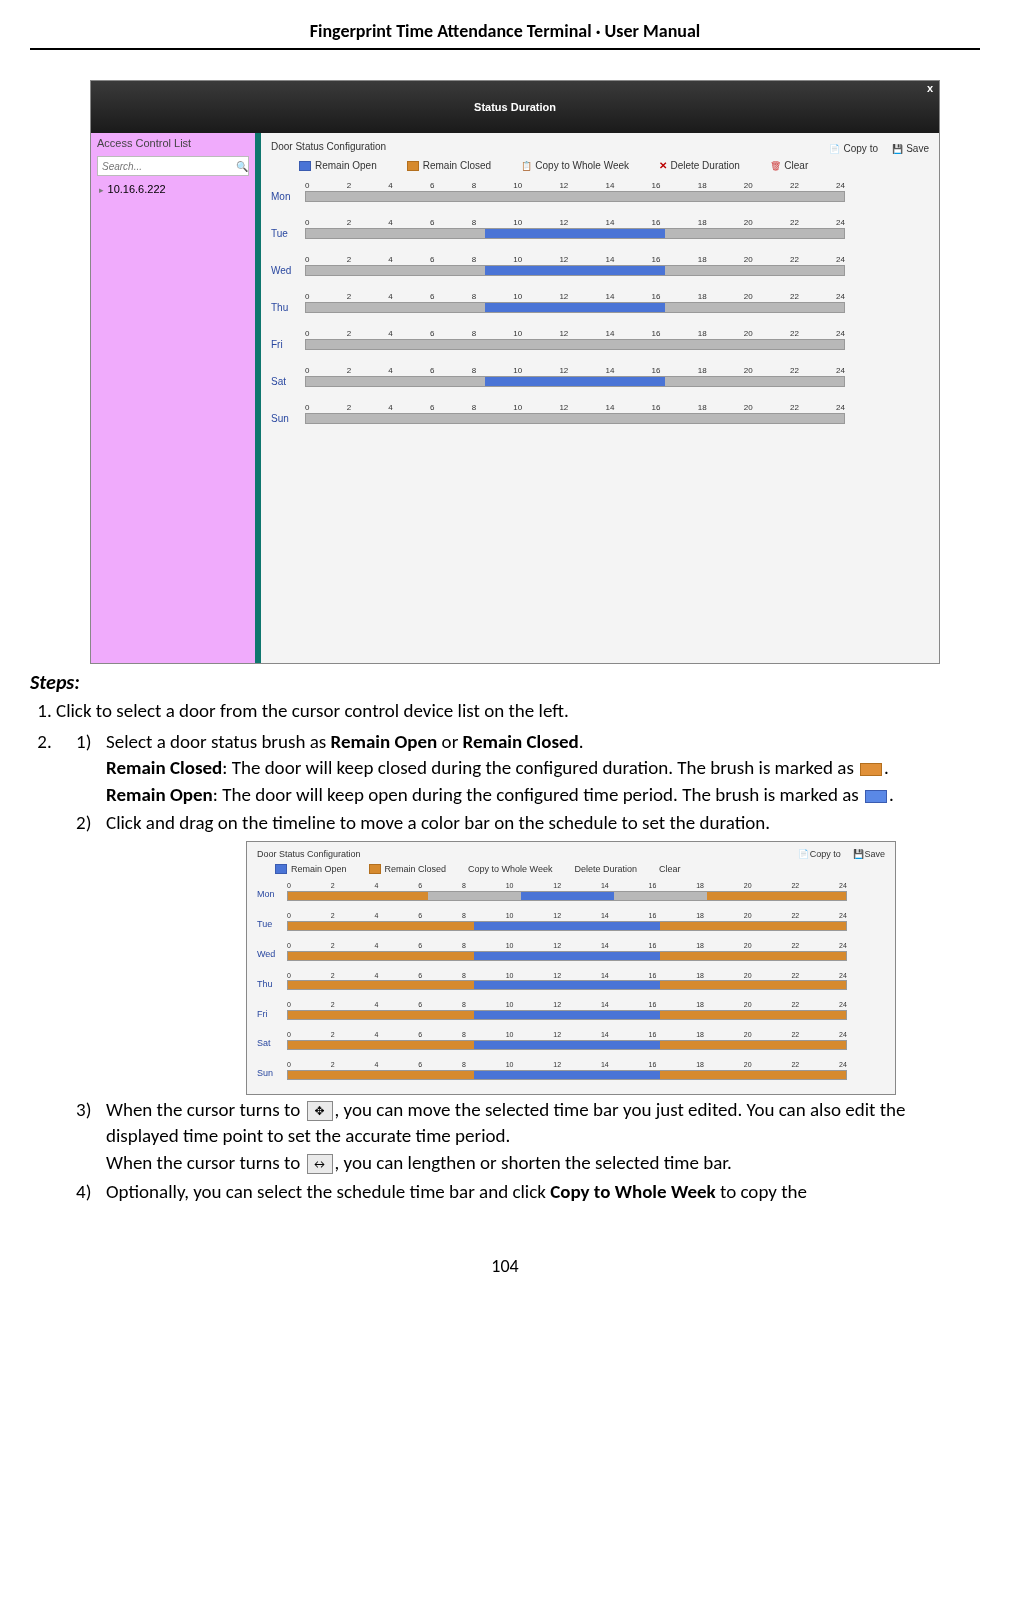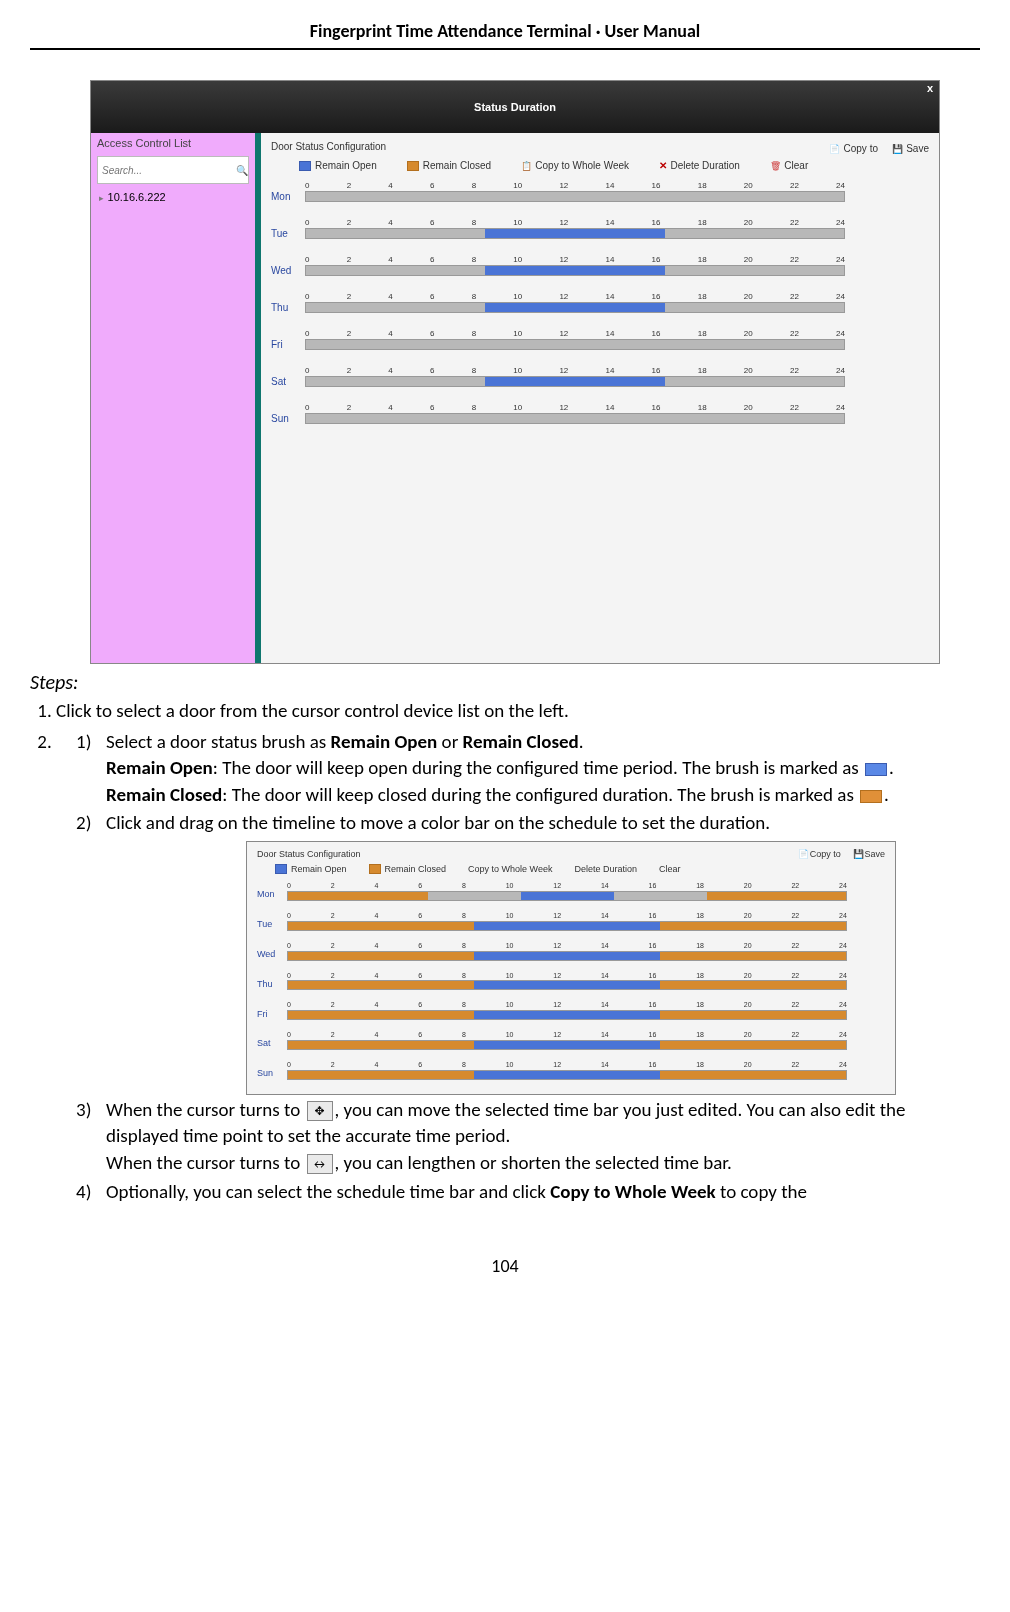--- a/index.html
+++ b/index.html
@@ -43,21 +43,21 @@
     border-right: 6px solid #0f766e;
     background: #f0abfc;
     font-size: 11px;
   }
   .ss-sidebar-title { padding: 4px 6px; font-weight: normal; color:#444; }
   .ss-search {
     margin: 3px 6px;
     display:flex;
     border:1px solid #bbb;
     background:#fff;
-    height:28px;
+    height:20px;
     align-items:center;
     padding:0 4px;
   }
   .ss-search input {
     border:none; outline:none; font-size:10px; flex:1; background:transparent; font-style:italic; color:#999;
   }
   .ss-tree { padding: 4px 8px; font-size:11px; }
   .ss-tree-item::before { content:"▸"; margin-right:4px; font-size:9px; color:#7a7a7a; }
   .ss-main { flex:1; padding: 6px 10px; position:relative; }
   .ss-toolbar {
@@ -106,21 +106,21 @@
   
   .screenshot2 {
     border:1px solid #888;
     margin: 4px 0 2px 140px;
     width: 650px;
     background:#f4f4f4;
     font-family: Tahoma, Arial, sans-serif;
   }
 
   .steps-heading {
-    font-weight: normal;
+    font-weight: bold;
     font-style: italic;
     font-size: 20px;
     margin: 2px 0 4px 0;
   }
   ol.steps { list-style: decimal; margin-left: 26px; font-size: 19px; line-height: 1.4; }
   ol.steps > li { margin-bottom: 4px; }
   ol.sub { list-style: none; margin-left: 20px; counter-reset: sub; }
   ol.sub > li { margin-bottom: 2px; counter-increment: sub; position:relative; padding-left: 30px; }
   ol.sub > li::before { content: counter(sub) ")"; position:absolute; left:0; }
   .indent { margin-left: 30px; text-align: justify; }
@@ -363,24 +363,24 @@
 </div>
 
 <div class="steps-heading">Steps:</div>
 <ol class="steps">
   <li>Click to select a door from the cursor control device list on the left.</li>
   <li>
     <ol class="sub">
       <li>
         <span>Select a door status brush as </span><span class="b">Remain Open</span><span> or </span><span class="b">Remain Closed</span><span>.</span>
         <div class="indent" style="margin-left:0;">
-          <span class="b">Remain Open</span><span>: The door will keep open during the configured time period. The brush is marked as </span><span class="inline-sw isw-blue"></span><span>.</span>
+          <span class="b">Remain Closed</span><span>: The door will keep closed during the configured duration. The brush is marked as </span><span class="inline-sw isw-orange"></span><span>.</span>
         </div>
         <div class="indent" style="margin-left:0;">
-          <span class="b">Remain Closed</span><span>: The door will keep closed during the configured duration. The brush is marked as </span><span class="inline-sw isw-orange"></span><span>.</span>
+          <span class="b">Remain Open</span><span>: The door will keep open during the configured time period. The brush is marked as </span><span class="inline-sw isw-blue"></span><span>.</span>
         </div>
       </li>
       <li>
         <span>Click and drag on the timeline to move a color bar on the schedule to set the duration.</span>
         
         <div class="screenshot2">
           <div class="ss2-body">
             <div class="ss2-top">
               <span>Door Status Configuration</span>
               <span>

